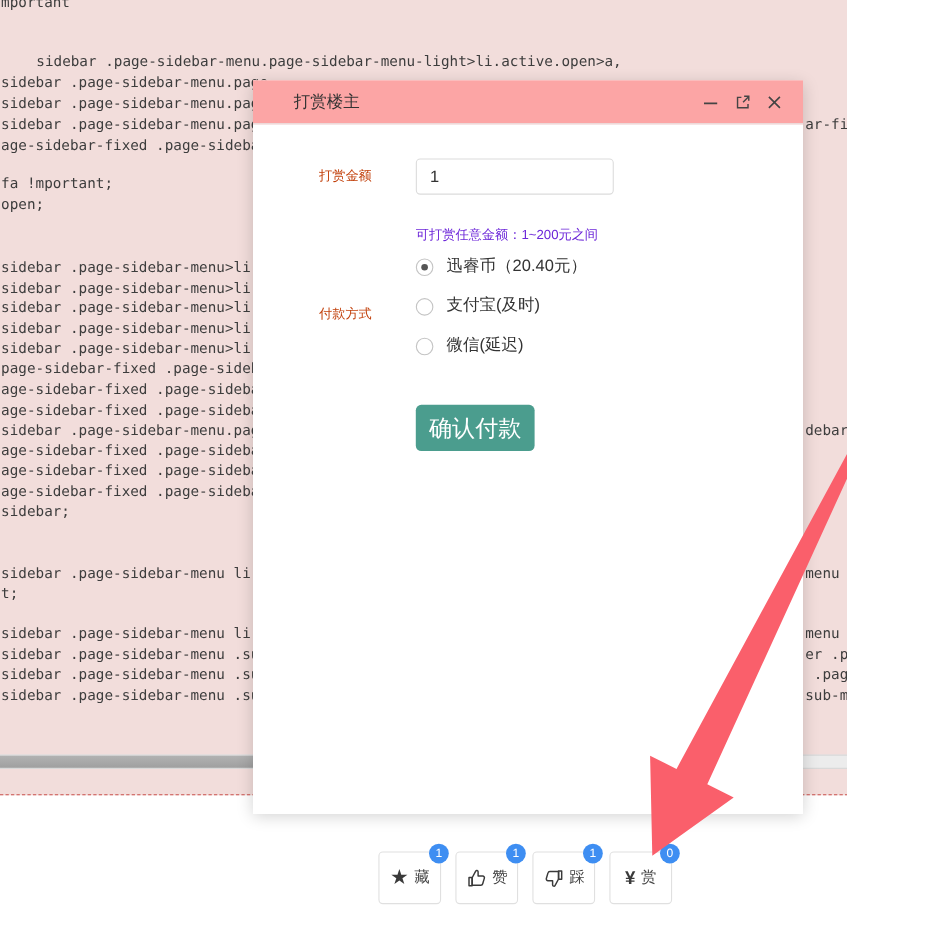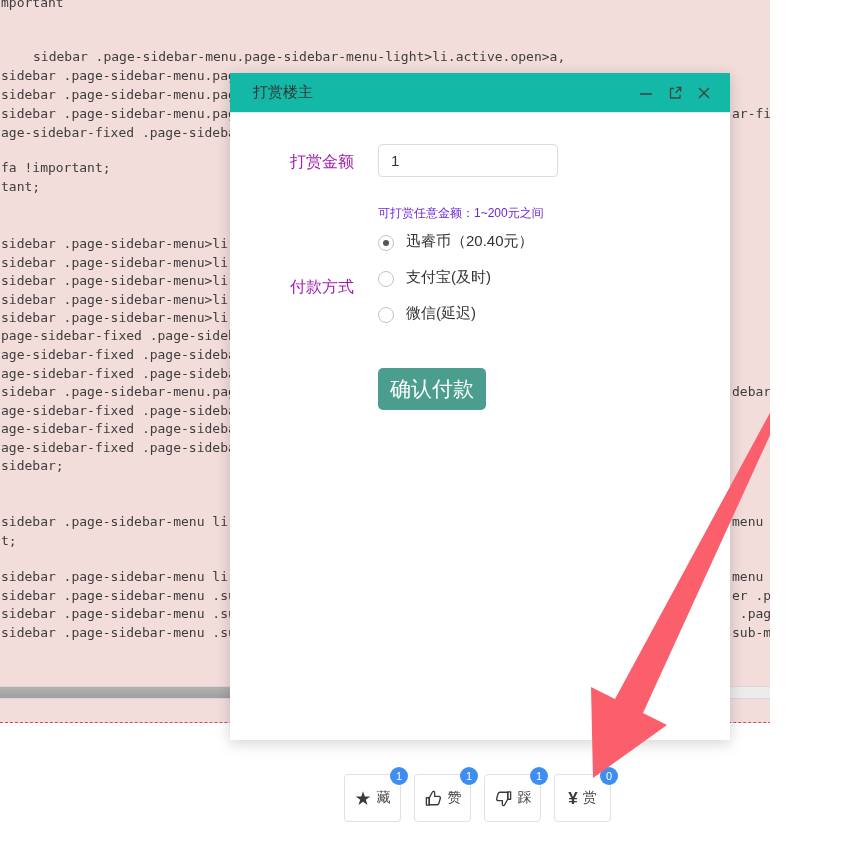--- a/index.html
+++ b/index.html
@@ -17,30 +17,30 @@
 
   
   .hscrollbar { position:absolute; left:0; top:686px; width:841px; height:13px;
     background:#ececec; border-top:1px solid #d8d8d8; border-bottom:1px solid #d8d8d8; }
   .hthumb { position:absolute; left:0; top:0; width:697px; height:11px;
     background:linear-gradient(#b2b2b2,#9f9f9f); }
 
   
   .modal { position:absolute; left:230px; top:73px; width:500px; height:667px;
     background:#fff; box-shadow:0 3px 14px rgba(0,0,0,.18); z-index:10; }
-  .modal-header { height:40px; background:#14b8a6; border-bottom:1px solid #e8e8e8;
-    display:flex; align-items:center; padding:0 16px 0 23px; }
+  .modal-header { height:40px; background:#fca5a5; border-bottom:1px solid #e8e8e8;
+    display:flex; align-items:center; padding:0 16px 0 37px; }
   .modal-title { font-size:15px; color:#333; }
   .win-controls { margin-left:auto; display:flex; align-items:center; gap:9px; }
   .win-btn { width:20px; height:20px; display:flex; align-items:center;
     justify-content:center; cursor:pointer; color:#444; }
   .modal-body { position:relative; width:100%; height:626px; }
 
-  .form-label { position:absolute; left:60px; width:60px; font-size:16px;
-    color:#a21caf; white-space:nowrap; }
+  .form-label { position:absolute; left:60px; width:60px; font-size:12px;
+    color:#c2410c; white-space:nowrap; }
   .amount-input { position:absolute; left:148px; top:31px; width:180px; height:33px;
     border:1px solid #dcdcdc; border-radius:4px; padding:0 12px; font-size:15px;
     color:#333; outline:none; background:#fff;
     font-family:"Liberation Sans","DejaVu Sans",sans-serif; }
   .hint { position:absolute; left:148px; top:92px; font-size:12px; color:#6d28d9; }
 
   .radio-group { position:absolute; left:148px; top:114px; }
   .radio-row { display:flex; align-items:flex-end; height:24px; margin-bottom:12px;
     cursor:pointer; }
   .radio-circle { width:16px; height:16px; border-radius:50%; border:1px solid #c4c4c4;
@@ -75,22 +75,22 @@
 
   <div class="code-area" style="background: rgb(242, 221, 219);">
     <div id="code-lines">
         <div class="code-line" style="top: -5px;">mportant</div>
         <div class="code-line" style="top: 49px; margin-left: 32px;">sidebar .page-sidebar-menu.page-sidebar-menu-light&gt;li.active.open&gt;a,</div>
         <div class="code-line" style="top: 68px;">sidebar .page-sidebar-menu.page-</div>
         <div class="code-line" style="top: 87px;">sidebar .page-sidebar-menu.page-</div>
         <div class="code-line" style="top: 106px;">sidebar .page-sidebar-menu.page-</div>
         <div class="code-line right" style="top: 106px;">ar-fixed .page-si</div>
         <div class="code-line" style="top: 125px;">age-sidebar-fixed .page-sidebar:</div>
-        <div class="code-line" style="top: 160px;">fa !important;</div>
-        <div class="code-line" style="top: 179px;">tant;</div>
+        <div class="code-line" style="top: 160px;">fa !mportant;</div>
+        <div class="code-line" style="top: 179px;">open;</div>
         <div class="code-line" style="top: 236px;">sidebar .page-sidebar-menu&gt;li.ac</div>
         <div class="code-line" style="top: 255px;">sidebar .page-sidebar-menu&gt;li.ac</div>
         <div class="code-line" style="top: 273px;">sidebar .page-sidebar-menu&gt;li.ac</div>
         <div class="code-line" style="top: 292px;">sidebar .page-sidebar-menu&gt;li.ac</div>
         <div class="code-line" style="top: 310px;">sidebar .page-sidebar-menu&gt;li.ac</div>
         <div class="code-line" style="top: 328px;">page-sidebar-fixed .page-sidebar:</div>
         <div class="code-line" style="top: 347px;">age-sidebar-fixed .page-sidebar:</div>
         <div class="code-line" style="top: 366px;">age-sidebar-fixed .page-sidebar:</div>
         <div class="code-line" style="top: 384px;">sidebar .page-sidebar-menu.page-</div>
         <div class="code-line right" style="top: 384px;">debar .page-sideb</div>

